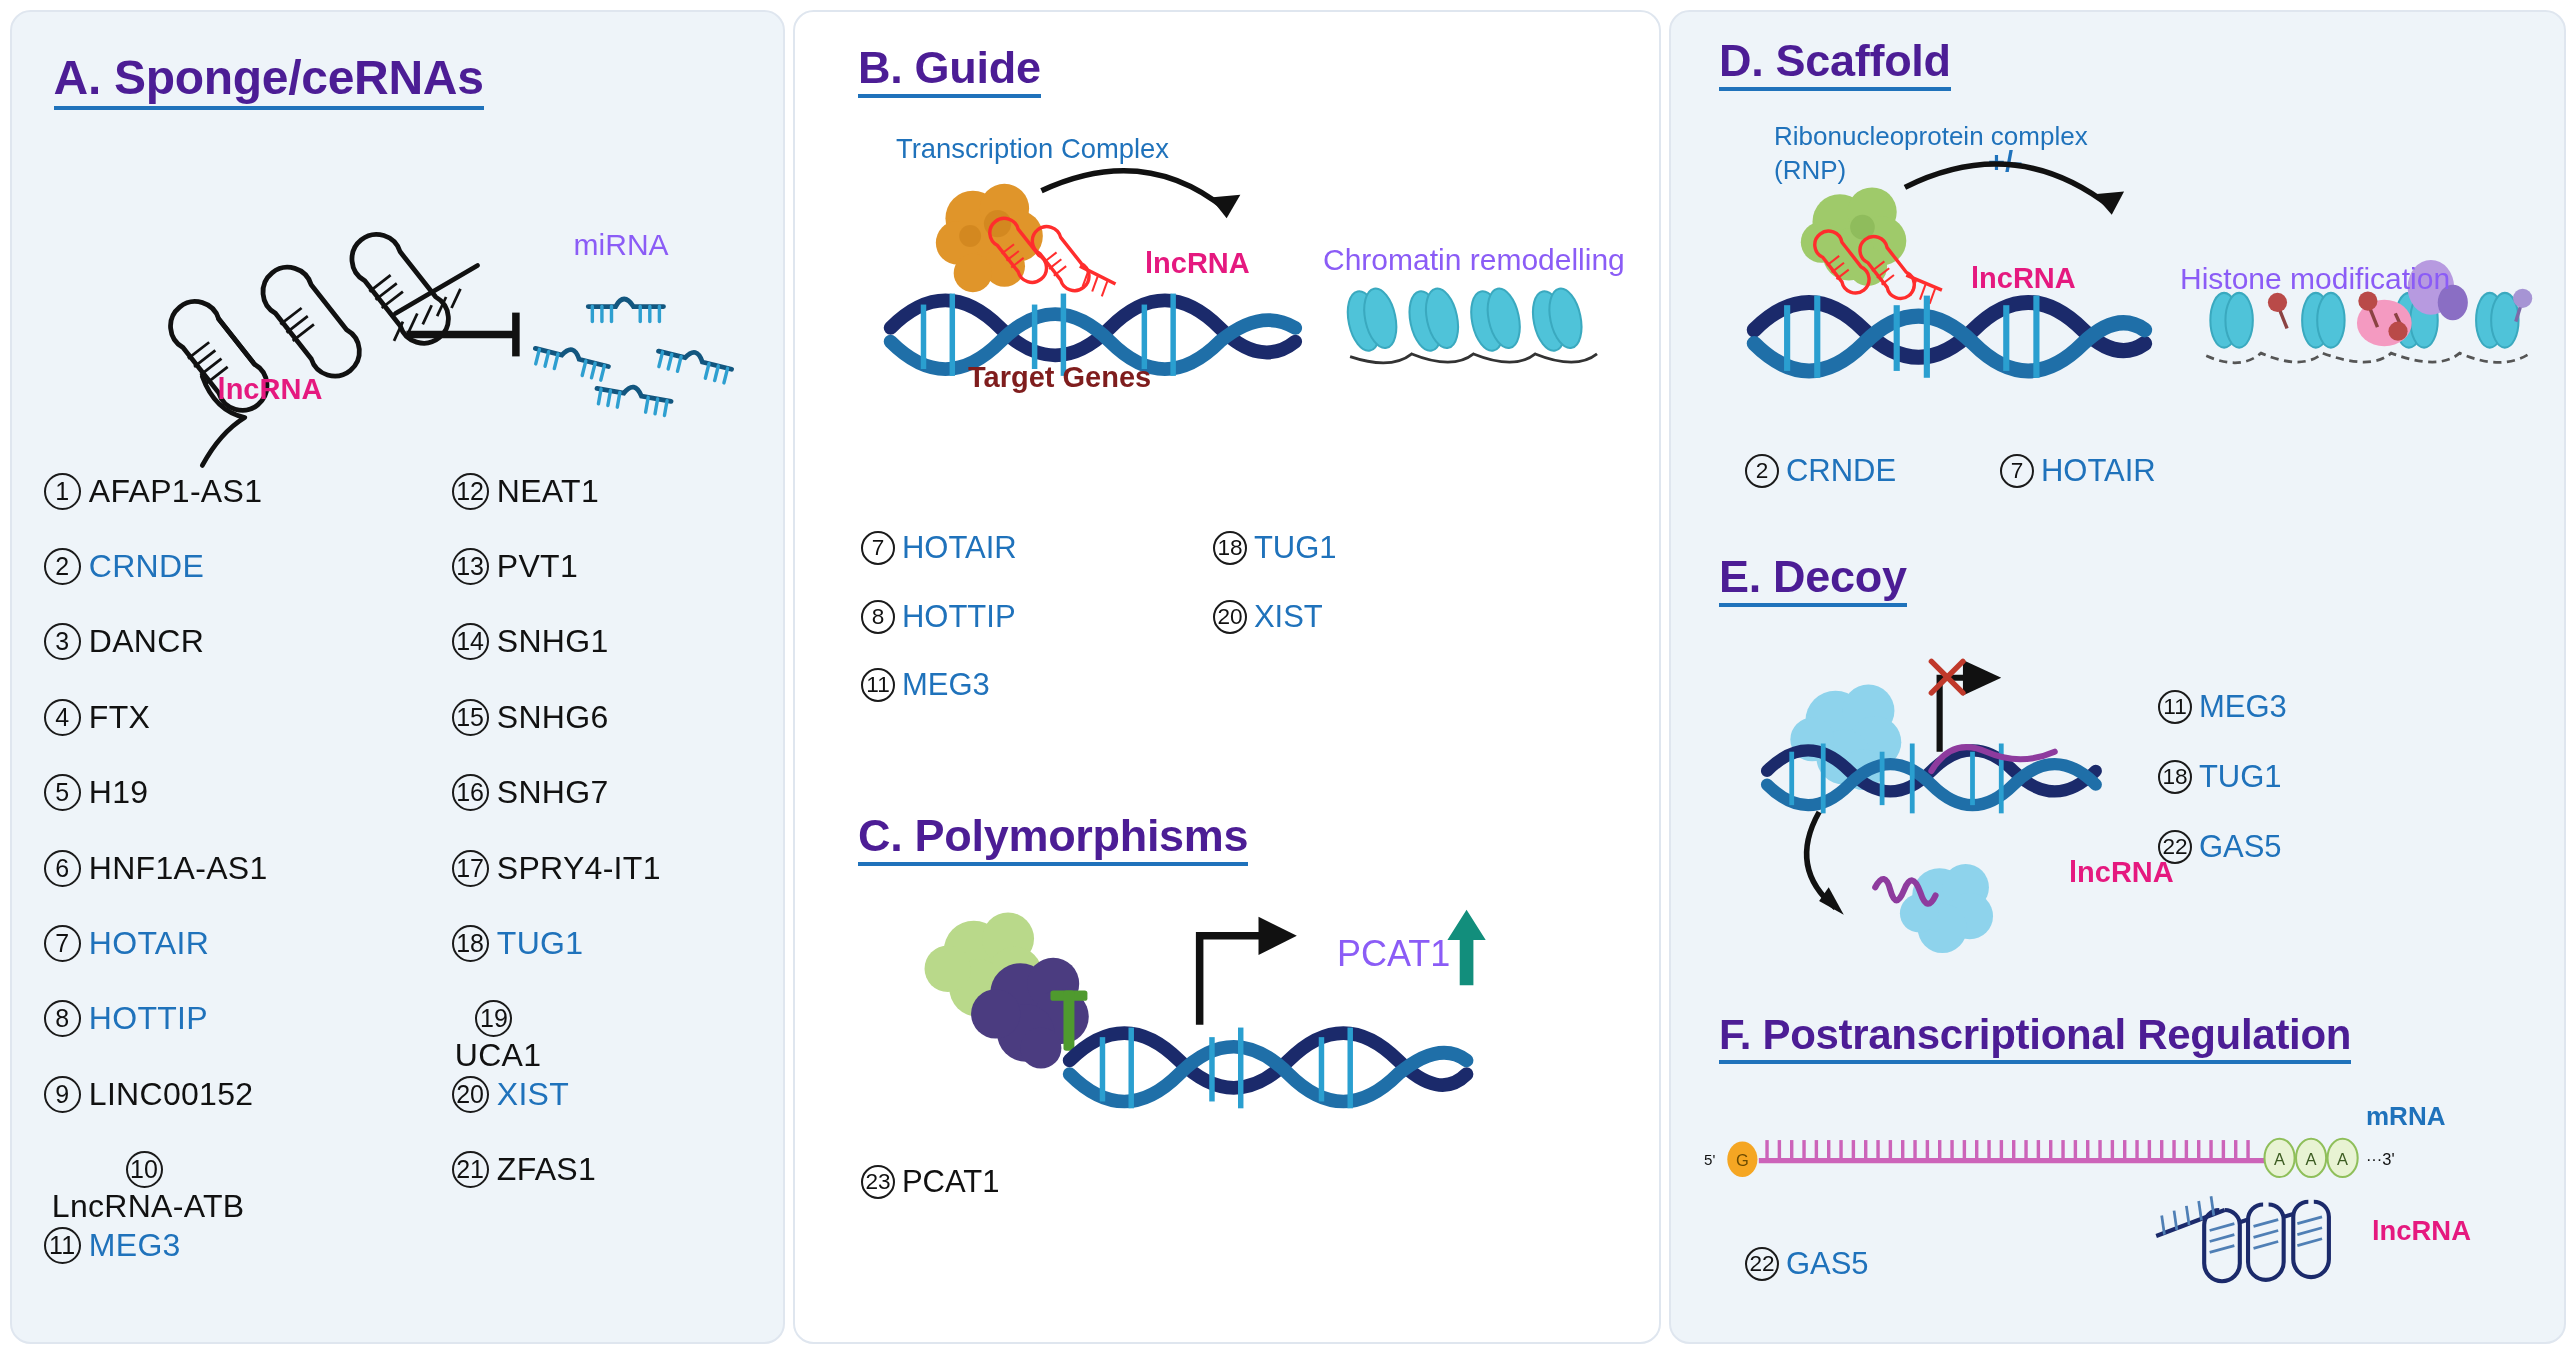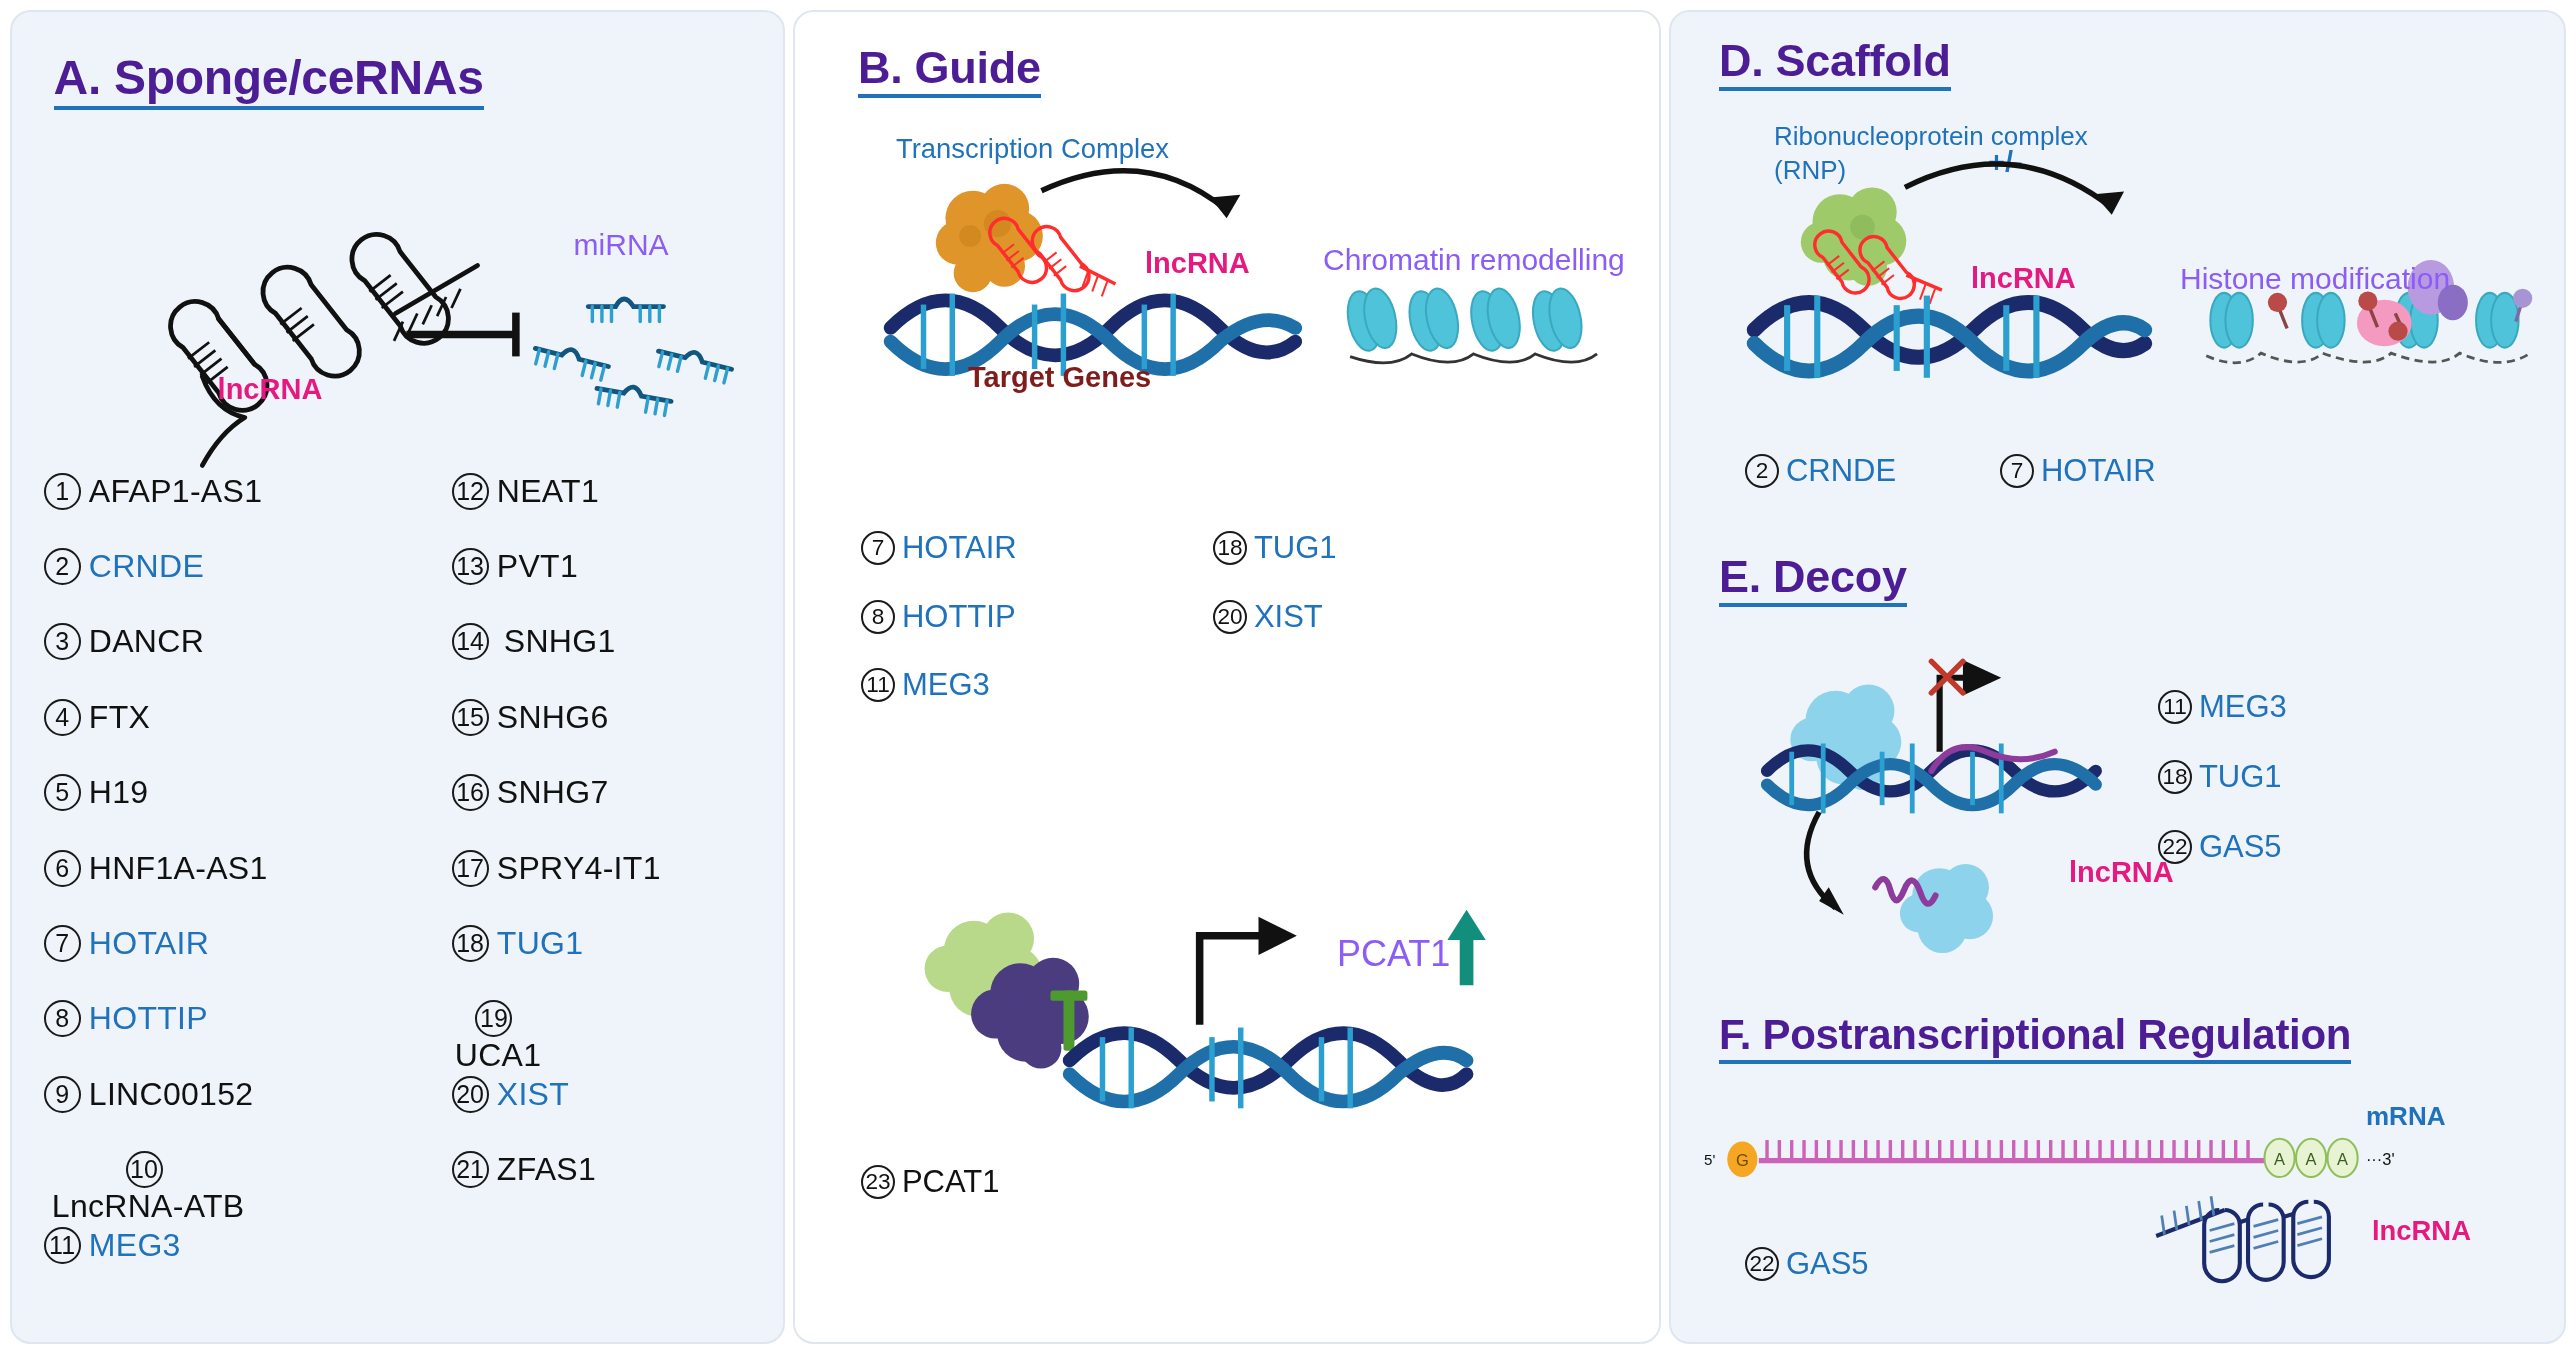--- a/index.html
+++ b/index.html
@@ -189,21 +189,21 @@
 
   <div id="a-col2" class="listA">
       <div class="gene-row" style="left: 440px; top: 461px;">
         <span class="num">12</span>
         <span class="gname">NEAT1</span>
       </div>
       <div class="gene-row" style="left: 440px; top: 536px;">
         <span class="num">13</span>
         <span class="gname">PVT1</span>
       </div>
-      <div class="gene-row" style="left: 440px; top: 611px; gap: 7px;">
+      <div class="gene-row" style="left: 440px; top: 611px;">
         <span class="num">14</span>
         <span class="gname">SNHG1</span>
       </div>
       <div class="gene-row" style="left: 440px; top: 687px;">
         <span class="num">15</span>
         <span class="gname">SNHG6</span>
       </div>
       <div class="gene-row" style="left: 440px; top: 762px;">
         <span class="num">16</span>
         <span class="gname">SNHG7</span>
@@ -329,20 +329,21 @@
       <div class="gene-row" style="left: 418px; top: 518px;">
         <span class="num">18</span>
         <span class="gname blue">TUG1</span>
       </div>
       <div class="gene-row" style="left: 418px; top: 587px;">
         <span class="num">20</span>
         <span class="gname blue">XIST</span>
       </div>
     </div>
 
+  <div class="sec-title" style="left:63px;top:801px;font-size:45px;">C. Polymorphisms</div>
 
   <div class="svgwrap" style="left:103px;top:891px;width:617px;height:219px;">
     <svg width="617" height="219" viewBox="0 0 900 320">
 
       <g fill="#b9d98a">
         <circle cx="110" cy="70" r="44"></circle>
           <circle cx="160" cy="52" r="38"></circle>
         <circle cx="170" cy="104" r="40"></circle>
           <circle cx="116" cy="124" r="42"></circle>
         <circle cx="72" cy="96" r="34"></circle>

